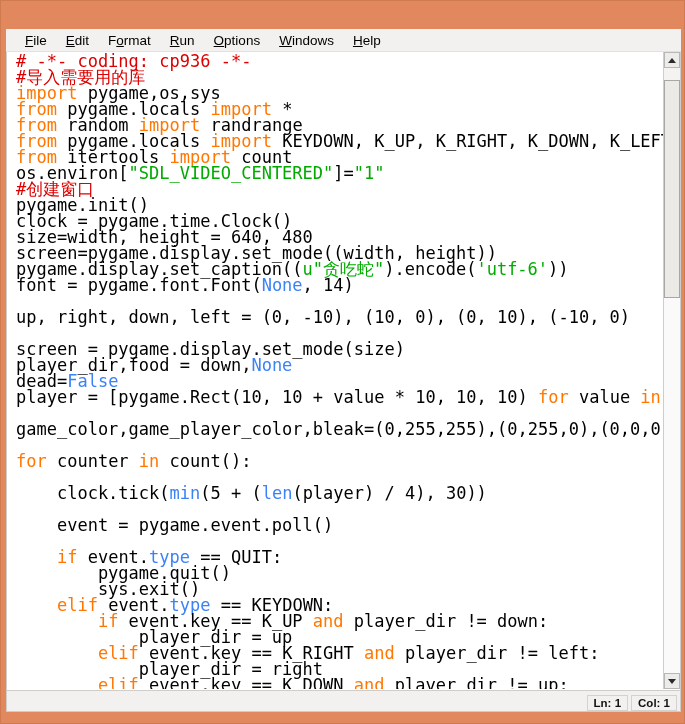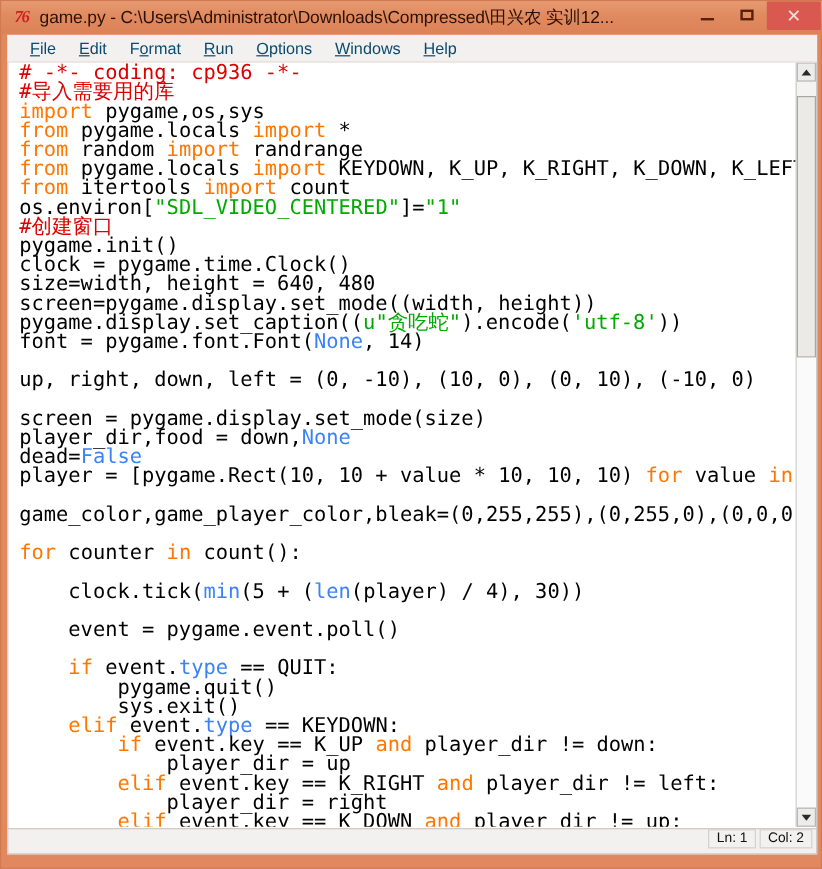--- a/index.html
+++ b/index.html
@@ -105,21 +105,21 @@
     width: 675px;
     height: 23px;
     background: #f2f1ef;
     display: flex;
     align-items: center;
     border-bottom: 1px solid #e4e2de;
     box-sizing: border-box;
   }
   .menu-item {
     font-size: 13.5px;
-    color: #0c4a6e;
+    color: #000000;
     padding: 2px 9px 2px 9px;
     margin-right: 1px;
     white-space: nowrap;
   }
   .menu-item:first-child { margin-left: 10px; }
   .mn { text-decoration: underline; }
 
   
   #editor-wrap {
     position: absolute;
@@ -208,49 +208,39 @@
     position: absolute;
     left: 5px;
     top: 690px;
     width: 675px;
     height: 21px;
     background: #f2f1ef;
     box-sizing: border-box;
     border: 1px solid #cfcdc9;
     border-top: none;
     display: flex;
-    align-items: flex-start;
+    align-items: flex-end;
     justify-content: flex-end;
+    font-weight: bold;
   }
   .status-cell {
     font-size: 11.5px;
     color: #111;
     padding: 1px 6px;
     border: 1px solid #d4d2ce;
     margin-right: 3px;
     background: #f2f1ef;
     white-space: nowrap;
   }
 </style>
 </head>
 <body>
 
 <div id="window">
 
-  <div id="titlebar">
-    <div id="app-icon">76</div>
-    <div id="title-text">game.py - C:\Users\Administrator\Downloads\Compressed\田兴农 实训12...</div>
-    <div class="winbtn">
-      <div class="winbtn-mark-min"></div>
-    </div>
-    <div class="winbtn">
-      <div class="winbtn-mark-max"></div>
-    </div>
-    <div id="btn-close">✕</div>
-  </div>
 
   <div id="menubar">
       <div class="menu-item"><span class="mn">F</span>ile</div>
       <div class="menu-item"><span class="mn">E</span>dit</div>
       <div class="menu-item">F<span class="mn">o</span>rmat</div>
       <div class="menu-item"><span class="mn">R</span>un</div>
       <div class="menu-item"><span class="mn">O</span>ptions</div>
       <div class="menu-item"><span class="mn">W</span>indows</div>
       <div class="menu-item"><span class="mn">H</span>elp</div>
     </div>
@@ -262,21 +252,21 @@
 <span class="kw">from</span> pygame.locals <span class="kw">import</span> *
 <span class="kw">from</span> random <span class="kw">import</span> randrange
 <span class="kw">from</span> pygame.locals <span class="kw">import</span> KEYDOWN, K_UP, K_RIGHT, K_DOWN, K_LEFT, QUIT, K_r, K_q
 <span class="kw">from</span> itertools <span class="kw">import</span> count
 os.environ[<span class="str">"SDL_VIDEO_CENTERED"</span>]=<span class="str">"1"</span>
 <span class="cmt">#创建窗口</span>
 pygame.init()
 clock = pygame.time.Clock()
 size=width, height = 640, 480
 screen=pygame.display.set_mode((width, height))
-pygame.display.set_caption((<span class="str">u"贪吃蛇"</span>).encode(<span class="str">'utf-8'</span>))
+pygame.display.set_caption((<span class="str">u"贪吃蛇"</span>).encode(<span class="str">'utf-6'</span>))
 font = pygame.font.Font(<span class="bi">None</span>, 14)
 
 up, right, down, left = (0, -10), (10, 0), (0, 10), (-10, 0)
 
 screen = pygame.display.set_mode(size)
 player_dir,food = down,<span class="bi">None</span>
 dead=<span class="bi">False</span>
 player = [pygame.Rect(10, 10 + value * 10, 10, 10) <span class="kw">for</span> value <span class="kw">in</span> <span class="bi">ptions</span>(20)]
 
 game_color,game_player_color,bleak=(0,255,255),(0,255,0),(0,0,0)
@@ -304,16 +294,16 @@
       <div id="sb-thumb" style="top: 28px; height: 218px;"></div>
       <div id="sb-track-lower" style="top: 246px;"></div>
       <div class="sb-arrow" id="sb-arrow-down">
         <div class="tri tri-down"></div>
       </div>
     </div>
   </div>
 
   <div id="statusbar">
     <div class="status-cell">Ln: 1</div>
-    <div class="status-cell">Col: 2</div>
+    <div class="status-cell">Col: 1</div>
   </div>
 
 </div>
 
 </body></html>

